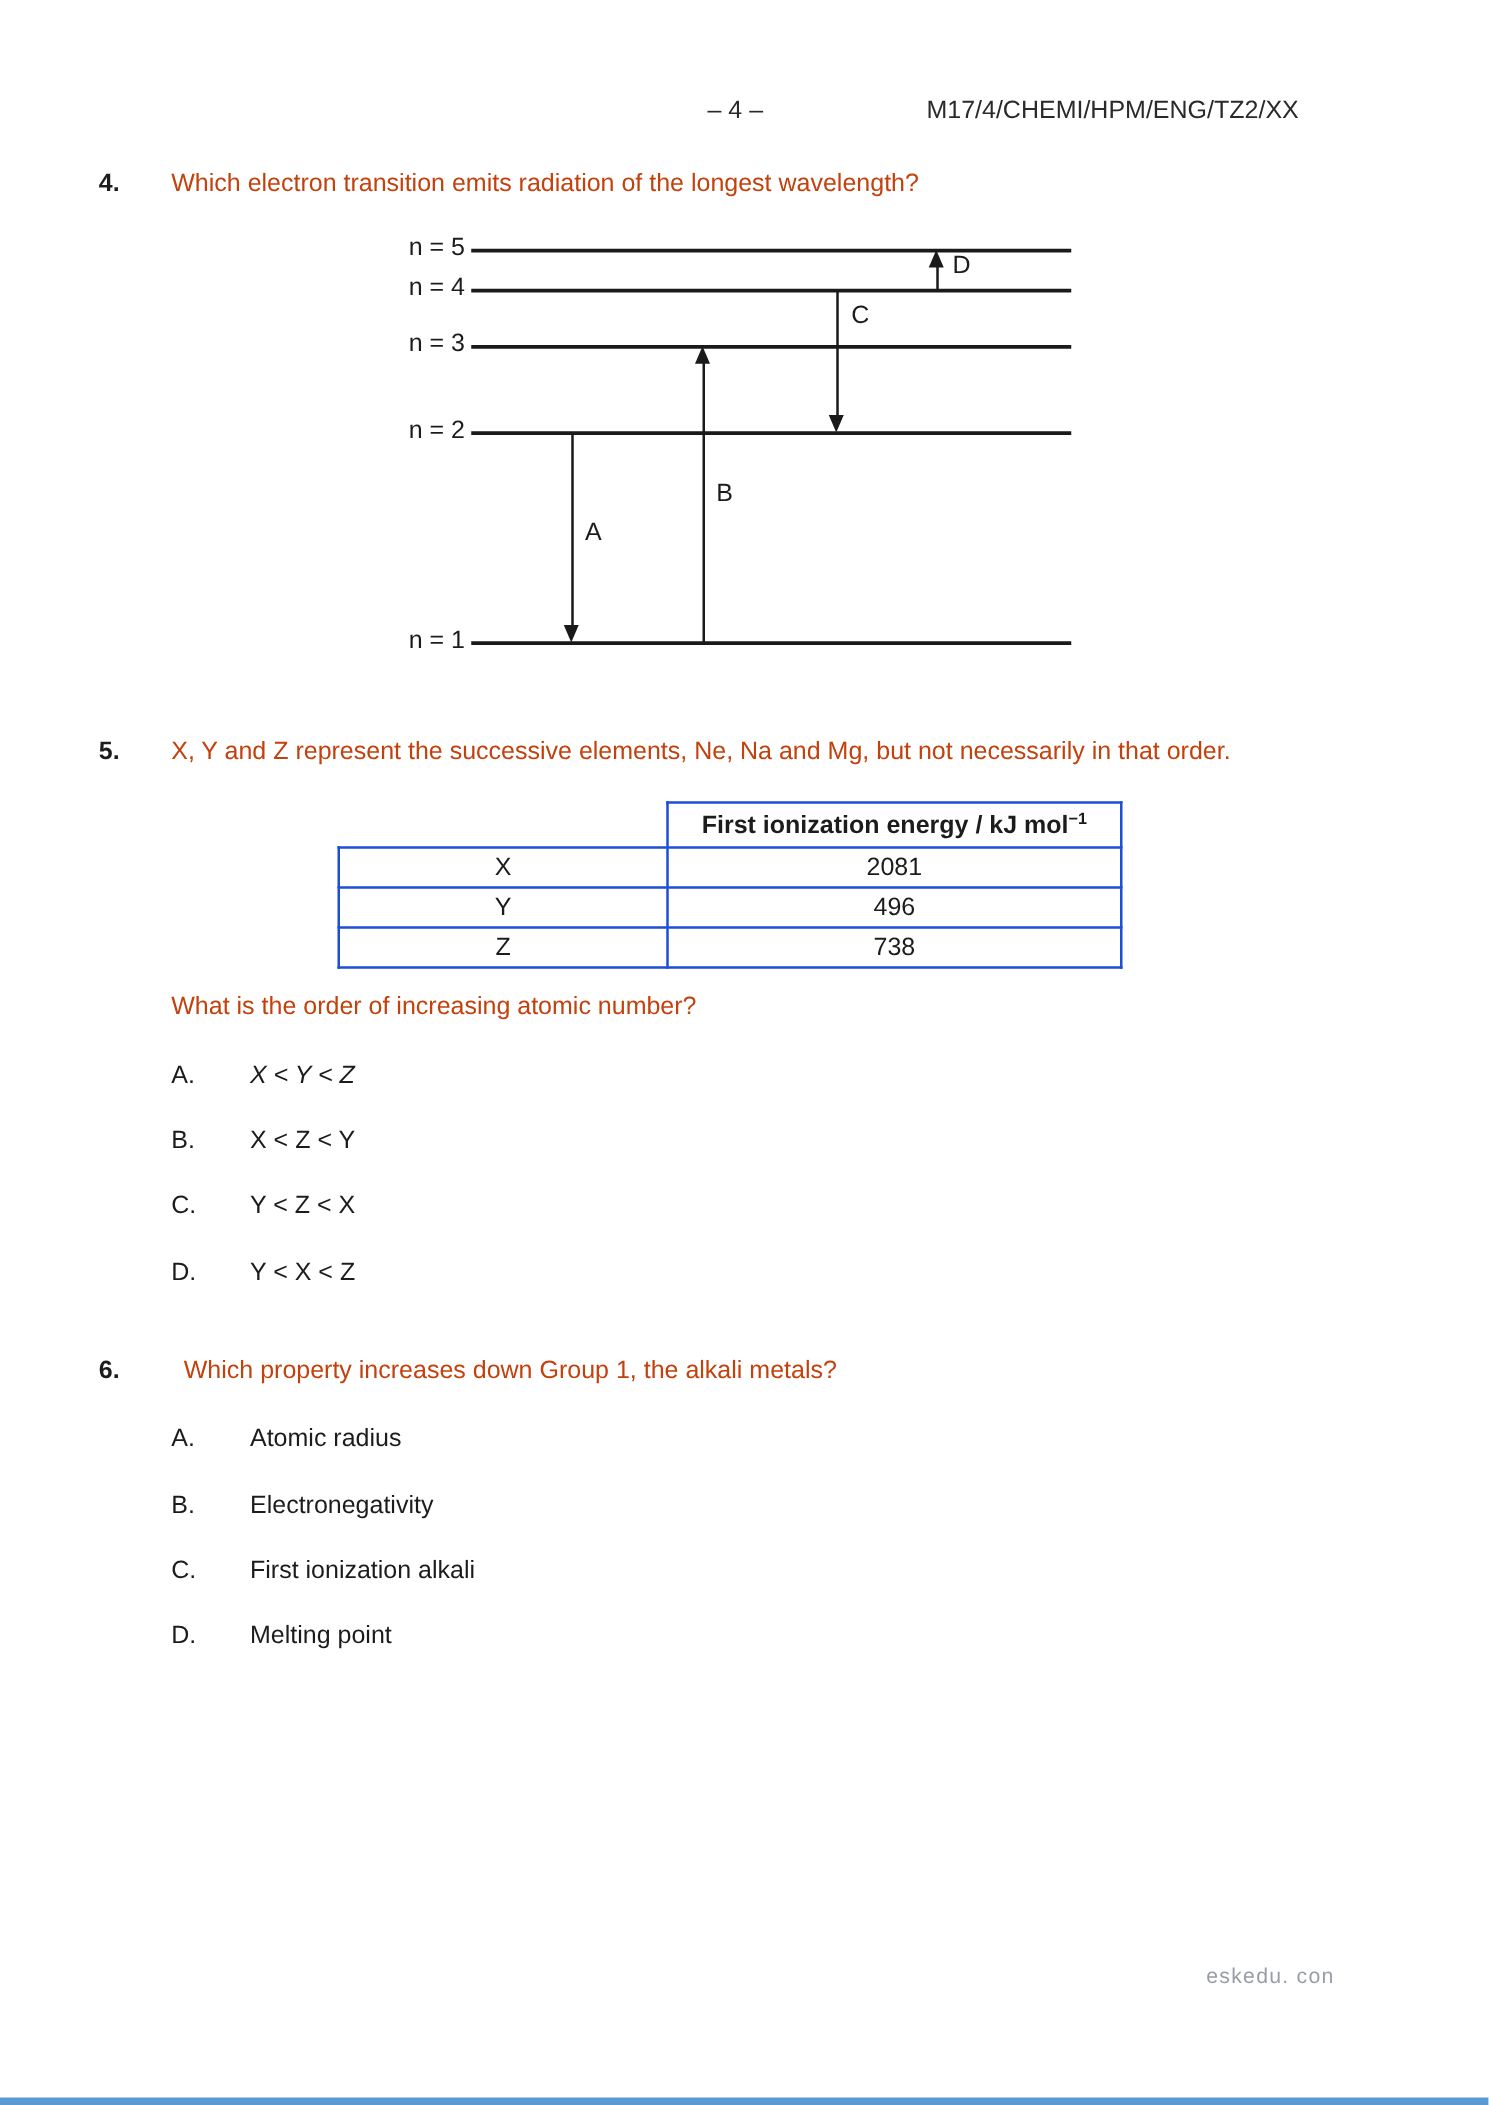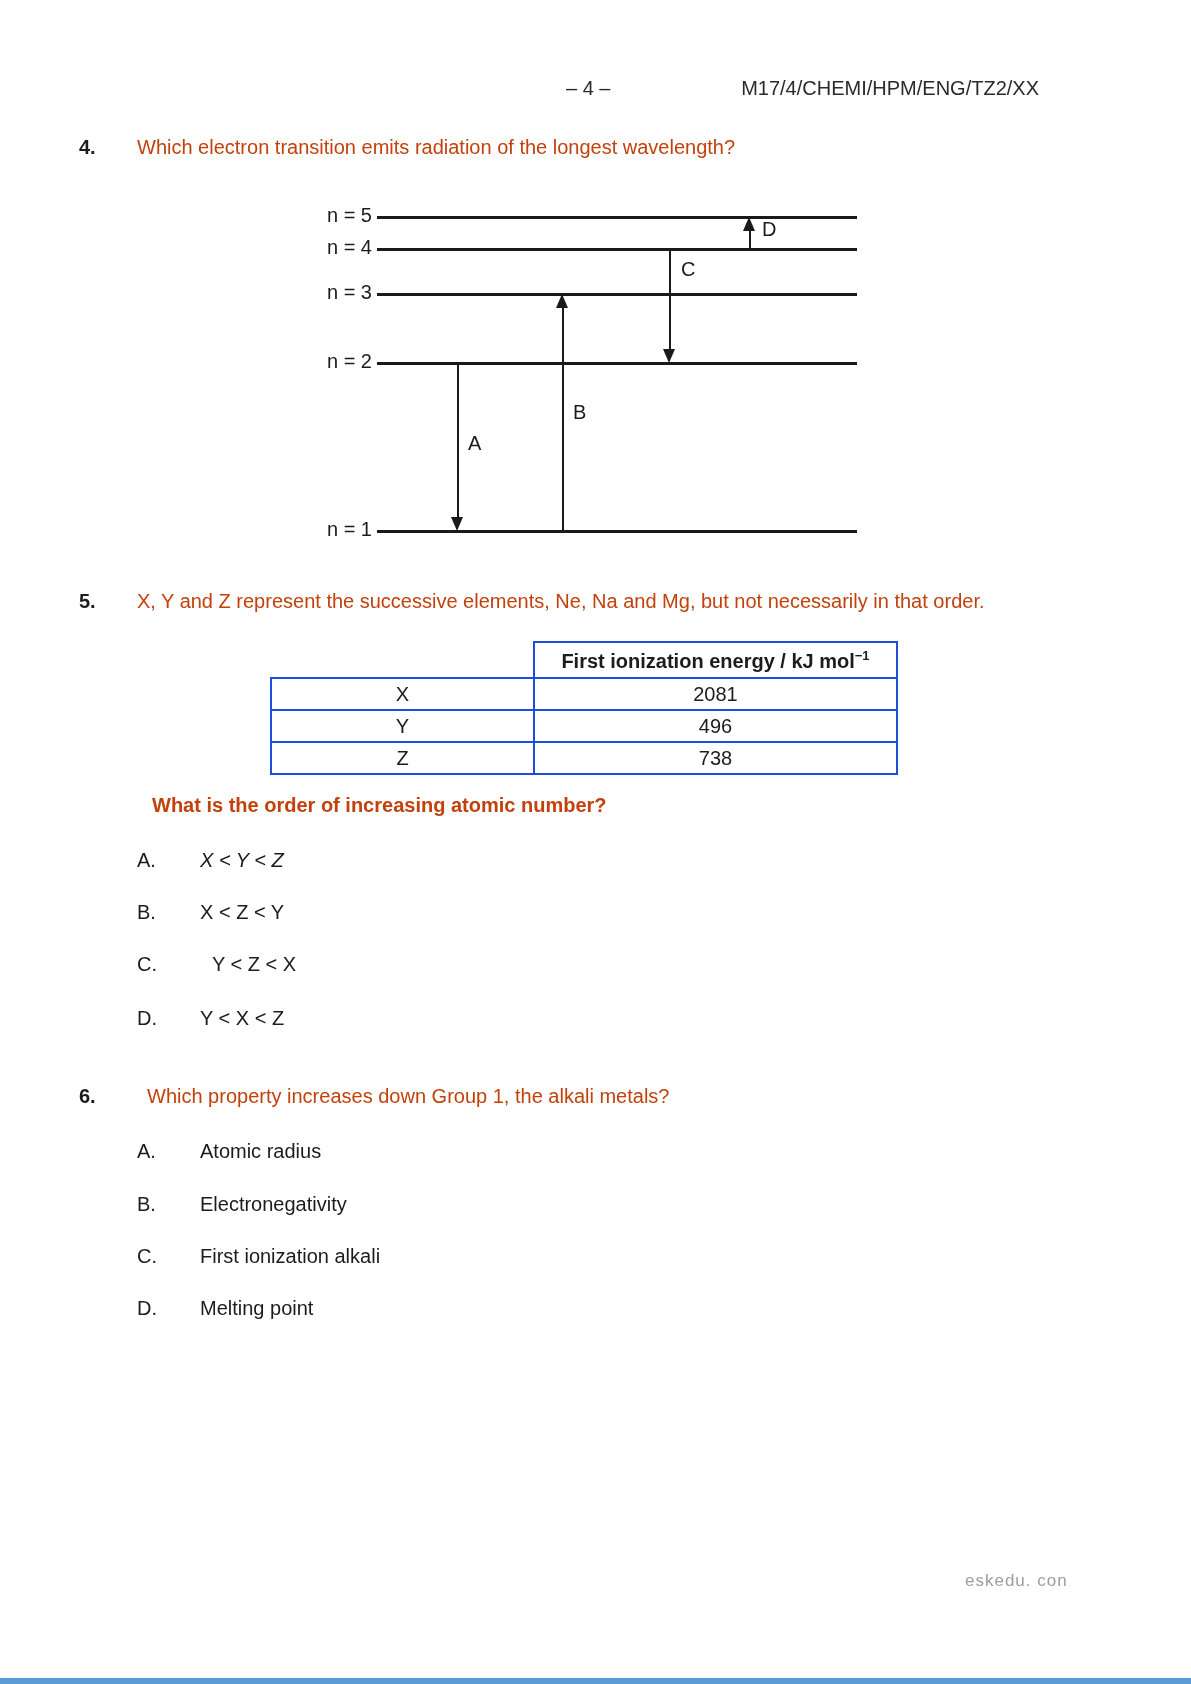--- a/index.html
+++ b/index.html
@@ -9,21 +9,21 @@
   }
   .abs{position:absolute;}
   .cn-watermark{font-size:18px;color:#a6aaae;white-space:nowrap;}
   .hdr-text{font-size:20px;color:#2a2a2a;white-space:nowrap;}
   .q-num{font-size:20px;font-weight:bold;color:#1c1c1c;}
   .q-text{font-size:20px;color:#c2410c;white-space:nowrap;}
   .opt-letter{position:absolute;left:137px;font-size:20px;color:#1c1c1c;}
   .opt-text{position:absolute;left:200px;font-size:20px;color:#1c1c1c;white-space:nowrap;}
 
   
-  .diagram{position:absolute;left:0;top:17px;width:1191px;height:1344px;pointer-events:none;}
+  .diagram{position:absolute;left:0;top:0;width:1191px;height:1344px;pointer-events:none;}
   .level-line{position:absolute;height:3px;background:#1a1a1a;}
   .level-label{position:absolute;width:74px;text-align:right;font-size:20px;color:#1c1c1c;}
   .arrow-line{position:absolute;width:2.5px;background:#1a1a1a;}
   .arrow-head{position:absolute;width:0;height:0;border-left:6.5px solid transparent;border-right:6.5px solid transparent;}
   .arrow-head.down{border-top:14px solid #1a1a1a;}
   .arrow-head.up{border-bottom:14px solid #1a1a1a;}
   .arrow-label{position:absolute;font-size:20px;color:#1c1c1c;}
 
   
   .ion-table{position:absolute;left:270px;top:641px;border-collapse:collapse;table-layout:fixed;}
@@ -93,33 +93,33 @@
       <td>Y</td>
       <td>496</td>
     </tr>
     <tr class="row-data">
       <td>Z</td>
       <td>738</td>
     </tr>
   </tbody>
     </table>
 
-  <div class="abs q-text" style="top:794px;left:152px;font-weight:bold;">What is the order of increasing atomic number?</div>
+  <div class="abs q-text" style="top:794px;left:137px;">What is the order of increasing atomic number?</div>
 
   <div>
     <span class="opt-letter" style="top:849px;">A.</span>
     <span class="opt-text" style="top:849px;font-style:italic;">X &lt; Y &lt; Z</span>
   </div>
   <div>
     <span class="opt-letter" style="top:901px;">B.</span>
     <span class="opt-text" style="top:901px;">X &lt; Z &lt; Y</span>
   </div>
   <div>
     <span class="opt-letter" style="top:953px;">C.</span>
-    <span class="opt-text" style="top:953px;margin-left:12px;">Y &lt; Z &lt; X</span>
+    <span class="opt-text" style="top:953px;">Y &lt; Z &lt; X</span>
   </div>
   <div>
     <span class="opt-letter" style="top:1007px;">D.</span>
     <span class="opt-text" style="top:1007px;">Y &lt; X &lt; Z</span>
   </div>
 
   <div class="abs q-num" style="top:1085px;left:79px;">6.</div>
   <div class="abs q-text" style="top:1085px;left:137px;margin-left:10px;">Which property increases down Group 1, the alkali metals?</div>
 
   <div>

